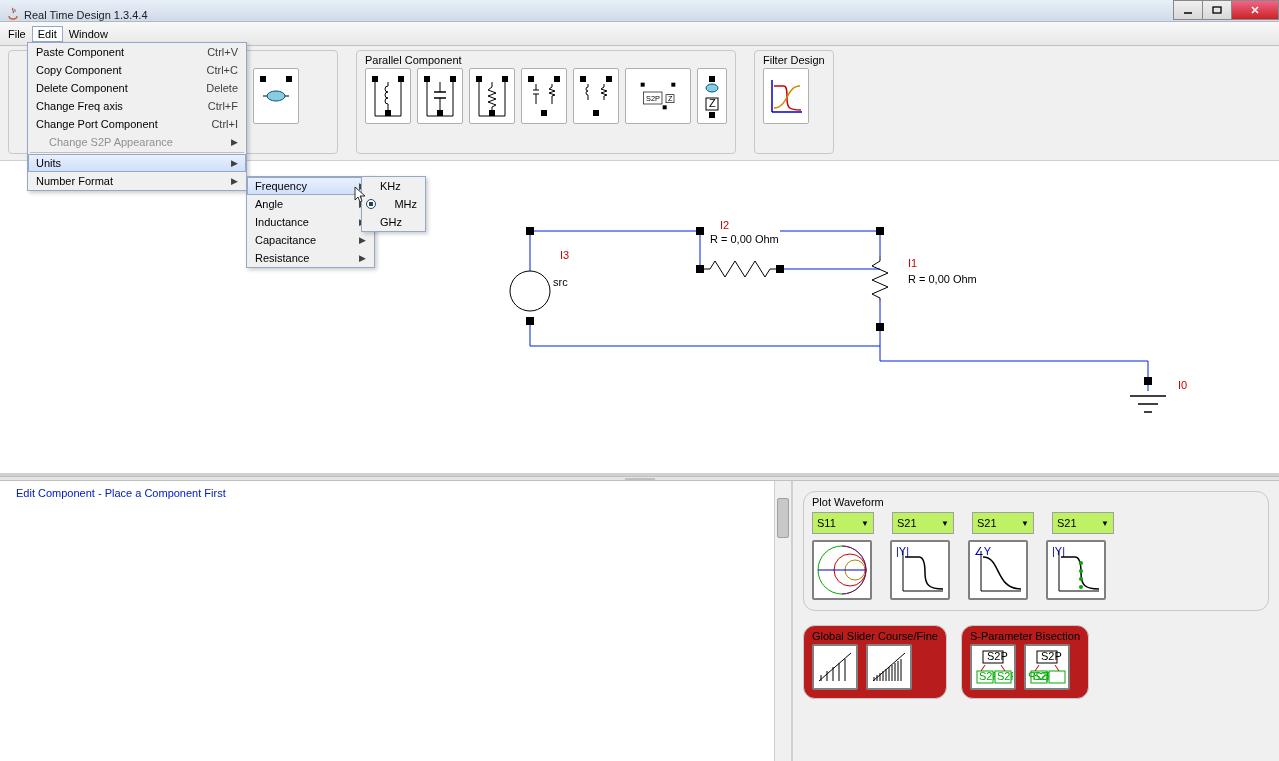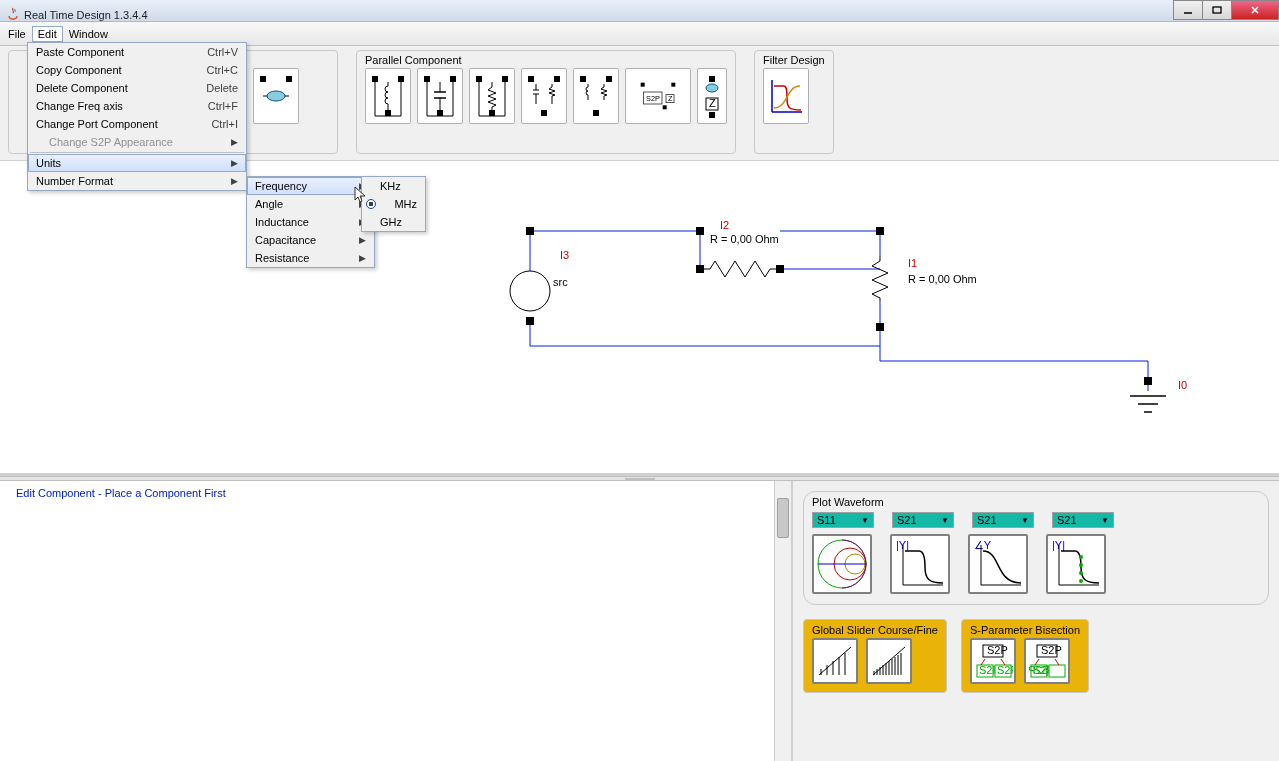--- a/index.html
+++ b/index.html
@@ -44,28 +44,28 @@
 .bottom { display:flex; height: 283px; margin-left: 8px; }
 .left-panel { width: 785px; border-right:2px solid #d0d0d0; padding:6px 8px; position:relative; background:#fff; }
 .left-panel .hint { color:#0020c0; }
 .scroll-gutter { position:absolute; right:0; top:0; bottom:0; width:17px; background:#f0f0f0; border-left:1px solid #d0d0d0; }
 .scroll-thumb { position:absolute; top:17px; left:2px; right:2px; height:40px; background:#c8c8c8; border:1px solid #a0a0a0; border-radius:2px; }
 .right-panel { flex:1; padding:10px 10px; background:#f0f0f0; }
 
 .plot-group { border:1px solid #c8c8c8; border-radius:12px; padding:4px 8px 10px 8px; margin-bottom:14px; background:#f0f0f0; }
 .plot-group .pg-label { font-size:11px; margin-bottom:4px; }
 .sel-row { display:flex; gap:18px; margin-bottom:6px; }
-.sel { width:62px; height:16px; border:1px solid #a0a0a0; background:#14b8a6; display:flex; align-items:center; justify-content:space-between; padding:0 4px; }
+.sel { width:62px; height:22px; border:1px solid #a0a0a0; background:#bef264; display:flex; align-items:center; justify-content:space-between; padding:0 4px; }
 .sel-arrow { font-size:8px; }
 .plot-row { display:flex; gap:18px; }
 .plot-thumb { width:60px; height:60px; border:2px solid #808080; background:#fff; border-radius:2px; display:flex; align-items:center; justify-content:center; }
 .plot-thumb svg { width:54px; height:54px; }
 
 .bottom-groups { display:flex; gap:14px; }
-.small-group { border:1px solid #c8c8c8; border-radius:4px; padding:4px 8px 8px 8px; background:#eab308; }
+.small-group { border:1px solid #c8c8c8; border-radius:12px; padding:4px 8px 8px 8px; background:#b91c1c; }
 .sg-body { display:flex; gap:8px; margin-top:2px; }
 .small-btn { width:46px; height:46px; border:2px solid #808080; background:#fff; border-radius:2px; display:flex; align-items:center; justify-content:center; }
 .small-btn svg { width:40px; height:40px; }
 
 
 .hsplit { height:5px; background:#e4e4e4; border-top:1px solid #c0c0c0; border-bottom:1px solid #c0c0c0; }
 .hsplit .grip { width:30px; height:3px; margin:1px auto; background:#c0c0c0; }
 
 
 .cursor-icon { position:absolute; z-index:200; pointer-events:none; }

